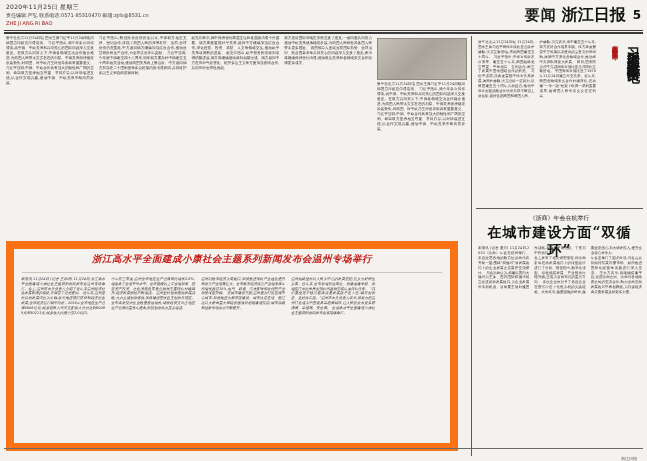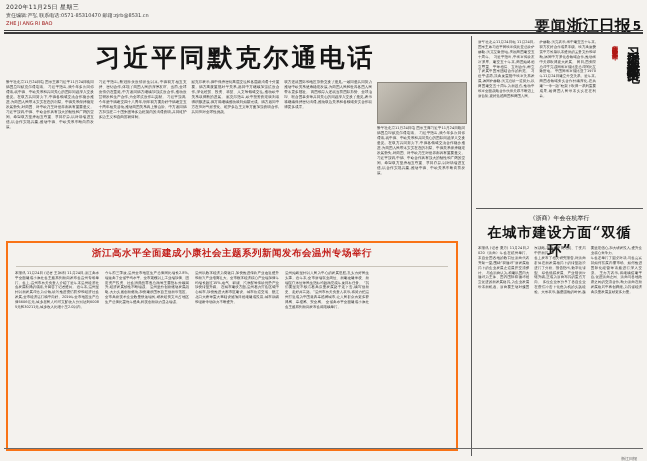--- a/index.html
+++ b/index.html
@@ -20,21 +20,21 @@
   }
   .mast-left{
     position:absolute;left:6px;top:3px;width:420px;
     font-size:5.5px;line-height:8px;color:#2b2b2b;
   }
   .mast-left .l1{font-size:6px;letter-spacing:.3px;}
   .mast-left .l2{font-size:5px;color:#3a3a3a;}
   .mast-left .l3{font-size:5px;color:#9b0f0f;}
   .mast-right{
     position:absolute;right:6px;top:4px;height:22px;
-    display:flex;align-items:center;margin-top:11px;
+    display:flex;align-items:center;gap:5px;
   }
   .mast-right .yaowen{
     font-size:15px;font-weight:bold;color:#1a1a1a;
     font-family:"DejaVu Sans","Liberation Sans",sans-serif;
     letter-spacing:1px;
   }
   .mast-right .zjrb{
     font-size:16px;font-weight:bold;color:#111;letter-spacing:0px;
   }
   .mast-right .pageno{
@@ -76,23 +76,24 @@
     word-break:break-all;
   }
   .photo{
     width:88px;height:40px;background:#b9b4ab;
     border:1px solid #8d887f;margin:2px 0;
     background-image:linear-gradient(135deg,#c7c2b8 0%,#a9a49a 45%,#bdb8ae 100%);
   }
   
   .redbox{
     position:absolute;left:2px;top:205px;width:452px;height:210px;
-    border:2px solid #f97316;
+    border:8px solid #f97316;
     box-sizing:border-box;
     background:#f4f2ee;
+    font-style:italic;
   }
   .shoulder{
     text-align:center;color:#c3201c;font-weight:bold;
     font-size:9.5px;letter-spacing:.5px;margin-top:4px;
   }
   .headline2{
     text-align:center;color:#c3201c;font-weight:bold;
     font-size:19px;letter-spacing:1.5px;margin-top:5px;
     font-family:"DejaVu Serif","Liberation Serif",serif;
   }
@@ -173,21 +174,20 @@
     </div>
     <div class="rule"></div>
     <div class="rule2"></div>
   </div>
 
   <div class="body">
 
     <div class="left-zone">
 
       <div class="art1-wrap">
-        <div class="headline1">习近平同默克尔通电话</div>
         <div class="art1">
           <div class="col">
             <div>新华社北京11月24日电 国家主席习近平11月24日晚同德国总理默克尔通电话。
 
 习近平指出,我今年多次同你通话,就中德、中欧关系和共同关心的国际问题深入交换意见。在双方共同努力下,中德各领域交流合作稳步推进,为两国人民带来实实在在的利益。中德关系保持稳定发展势头,对两国、对中欧乃至对世界都具有重要意义。
 
 习近平强调,中德、中欧合作具有强大的韧性和广阔的空间。希望双方坚持相互尊重、求同存异,以对话增进互信,以合作实现共赢,推动中德、中欧关系不断向前发展。</div>
           </div>
           <div class="col">
             <div>习近平指出,新冠肺炎疫情发生以来,中德双方相互支持、密切合作,体现了两国人民的深厚友谊。当前,全球疫情仍在蔓延,中方愿同德方继续加强抗疫合作,推动疫苗研发和生产合作,为全球抗疫作出贡献。

